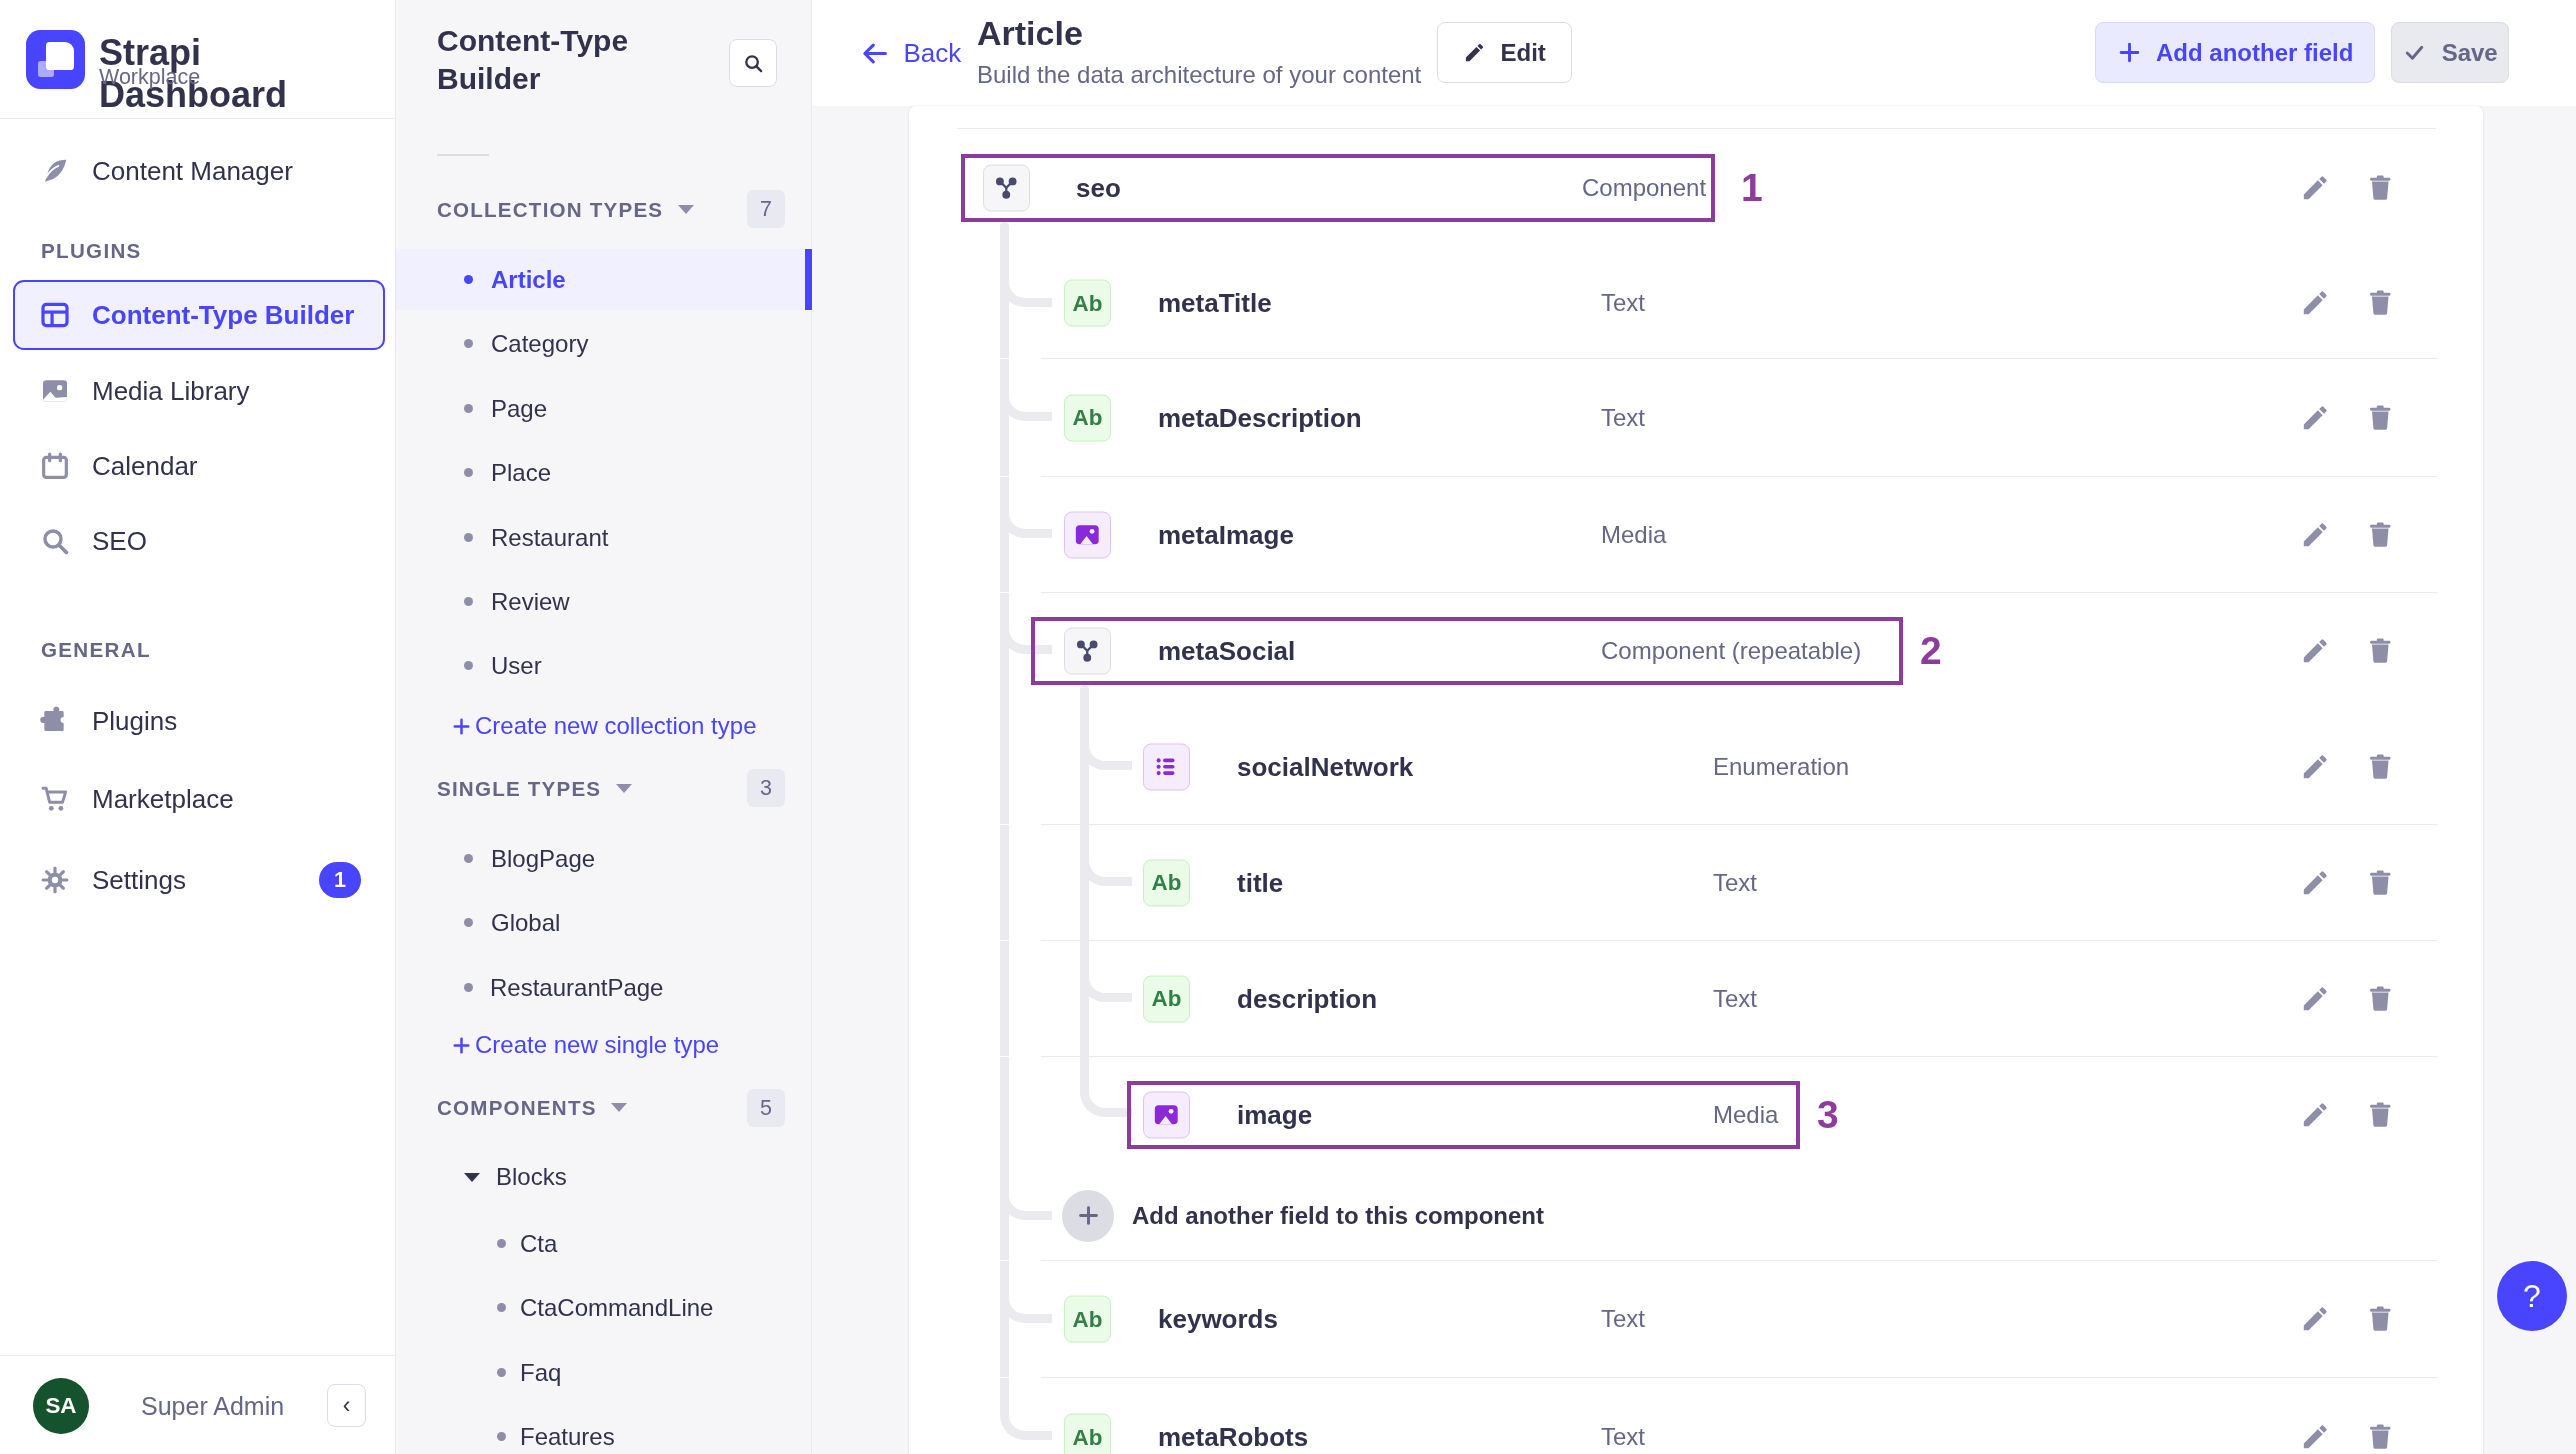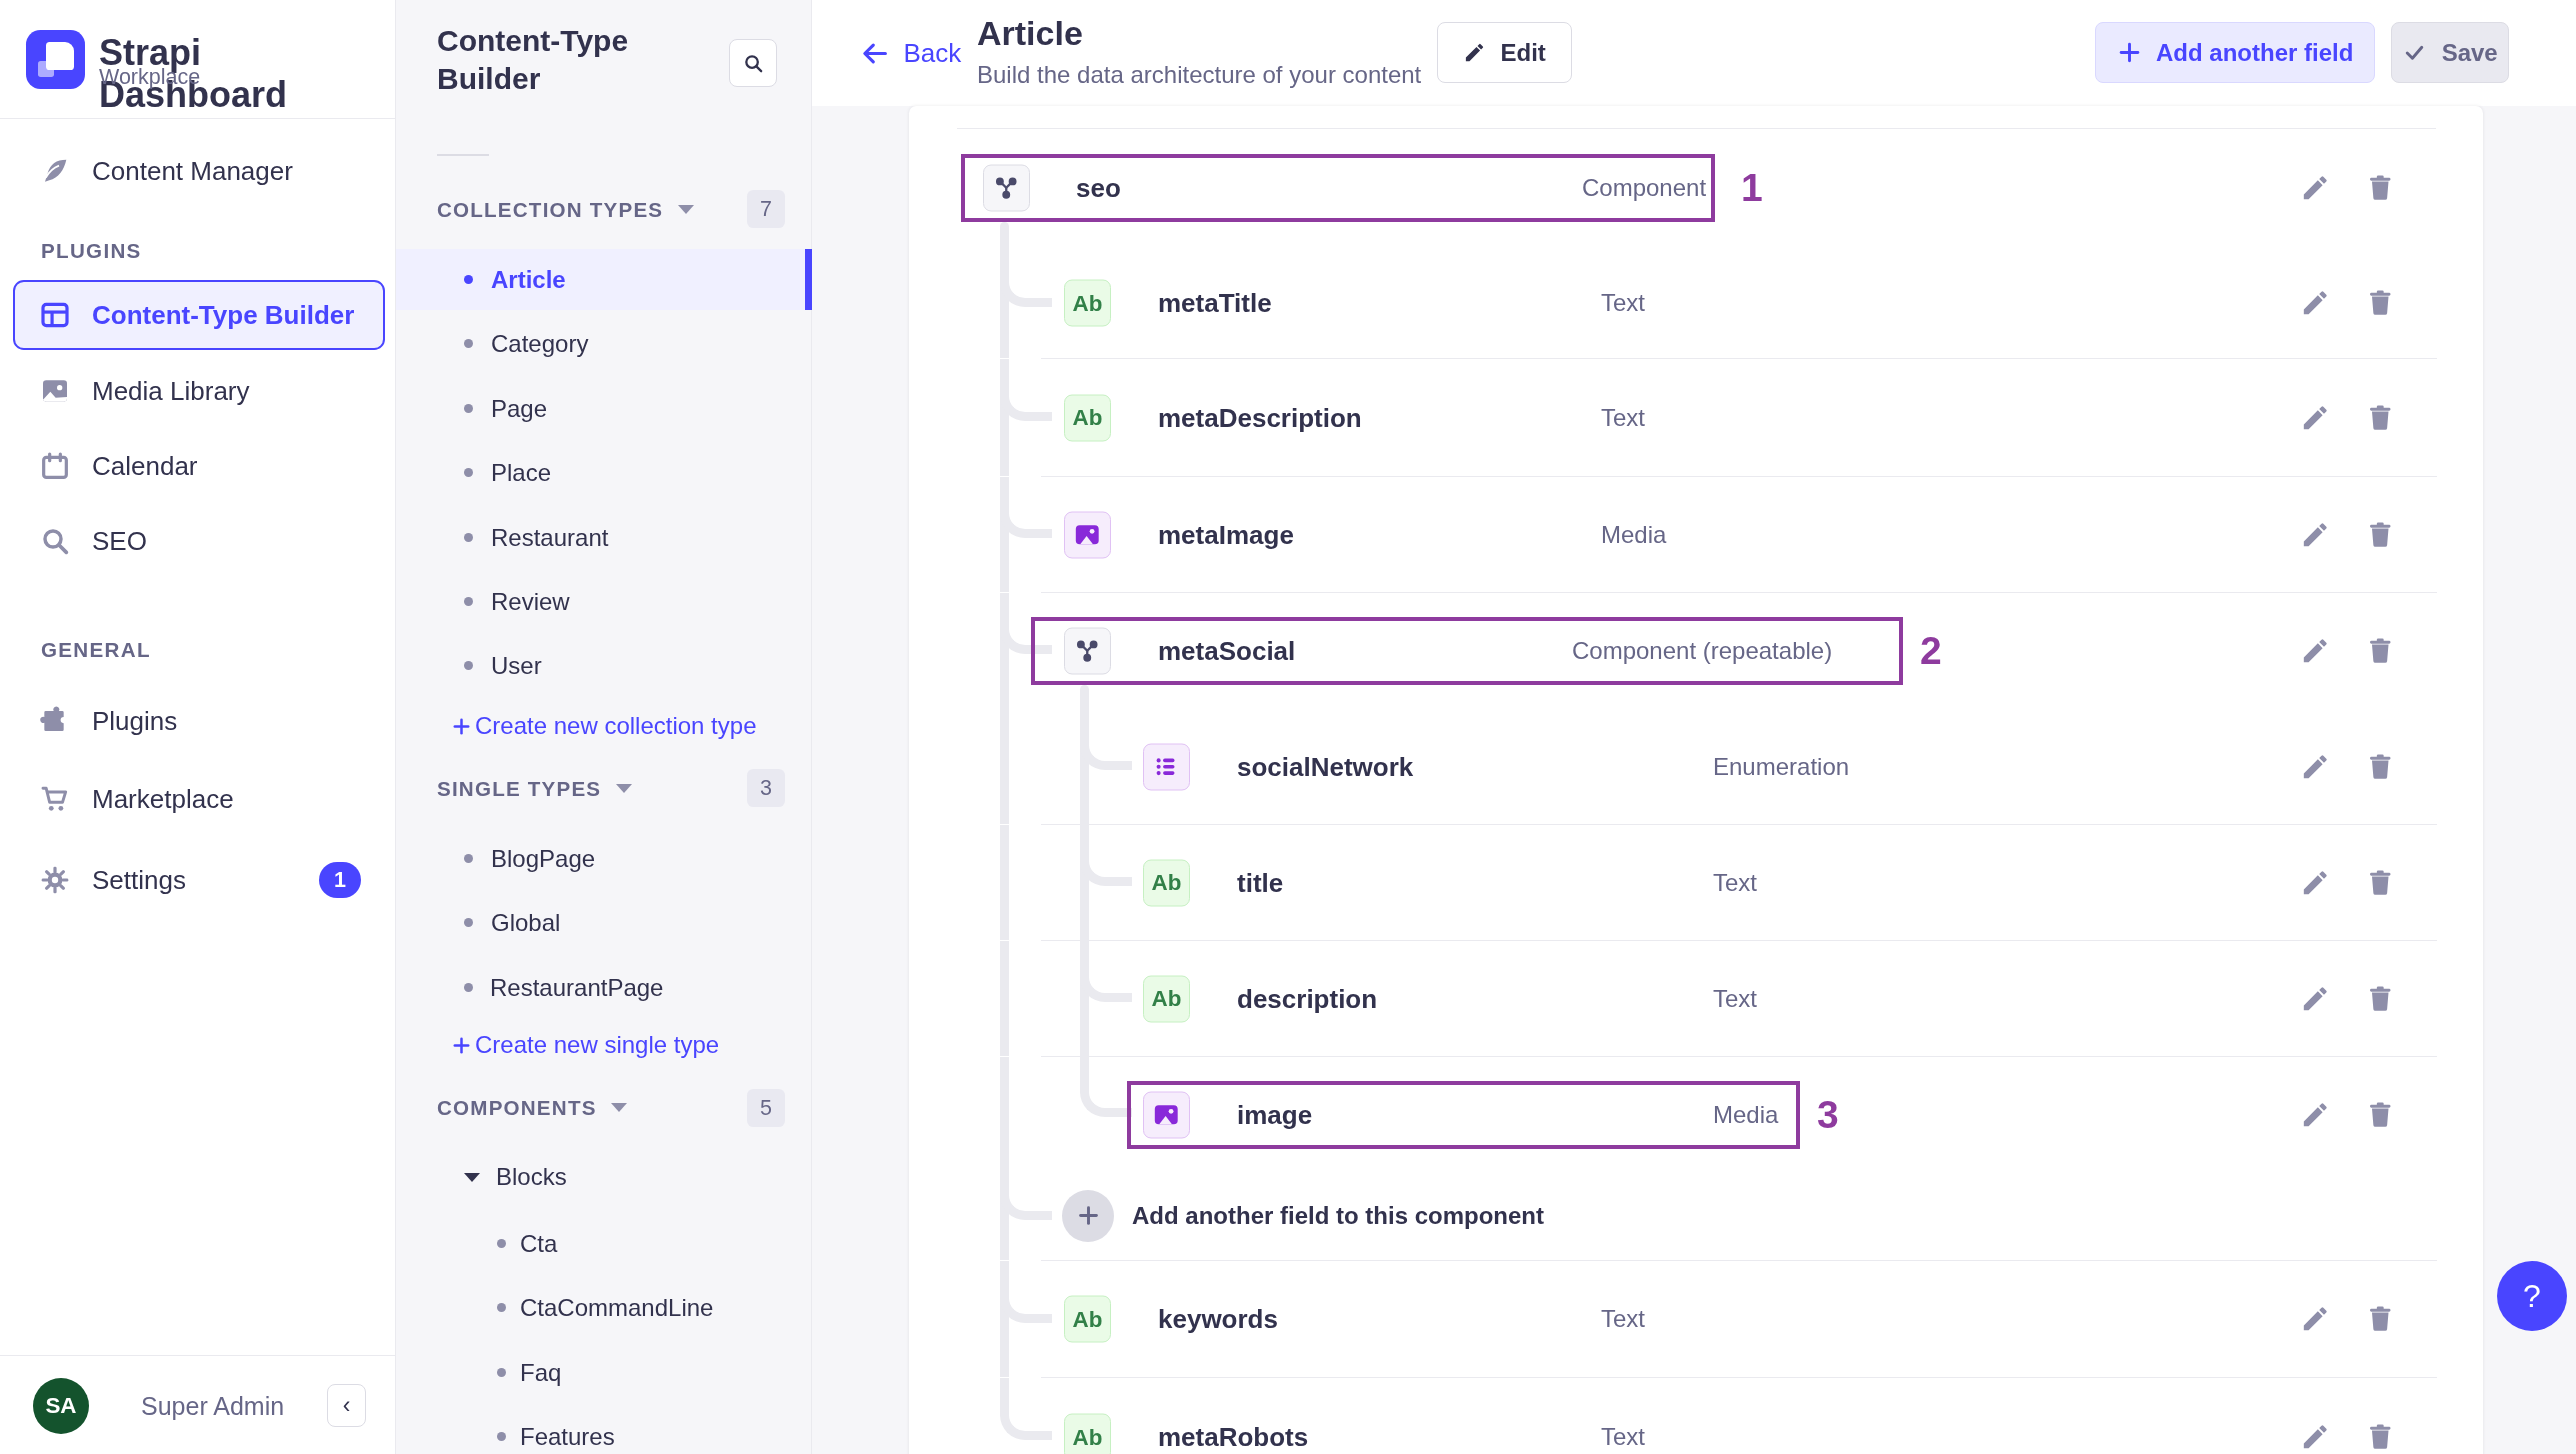--- a/index.html
+++ b/index.html
@@ -449,21 +449,21 @@
                   <line x1="12" y1="12" x2="7" y2="7"></line>
                   <line x1="12" y1="12" x2="17" y2="7"></line>
                   <line x1="12" y1="12" x2="12" y2="17.5"></line>
                   <circle cx="7" cy="7" r="2.2"></circle>
                   <circle cx="17" cy="7" r="2.2"></circle>
                   <circle cx="12" cy="17.5" r="2.2"></circle>
                 </g>
               </svg></span>
           </span>
           <span class="fname" style="left:249px">metaSocial</span>
-          <span class="ftype" style="left:663px">Component (repeatable)</span>
+          <span class="ftype" style="left:692px">Component (repeatable)</span>
           <button class="ficon-btn" style="left:1387px">
             <span style="width:30.5px;height:30.5px"><svg viewBox="0 0 24 24" width="100%" height="100%">
                 <path d="M3 17.25V21h3.75L17.8 9.94l-3.75-3.75L3 17.25zM20.7 7.04a1 1 0 0 0 0-1.41l-2.34-2.34a1 1 0 0 0-1.41 0l-1.83 1.83 3.75 3.75 1.83-1.83z" fill="#8e8ea9"></path>
               </svg></span>
           </button>
           <button class="ficon-btn" style="left:1452px">
             <span style="width:30.5px;height:30.5px"><svg viewBox="0 0 24 24" width="100%" height="100%">
                 <path d="M5.5 7h13l-1.1 13.2a1.5 1.5 0 0 1-1.5 1.3H8.1a1.5 1.5 0 0 1-1.5-1.3z" fill="#8e8ea9"></path>
                 <rect x="4" y="4.2" width="16" height="2.2" rx="1" fill="#8e8ea9"></rect>
                 <rect x="9.3" y="2.4" width="5.4" height="2.4" rx="1" fill="#8e8ea9"></rect>

